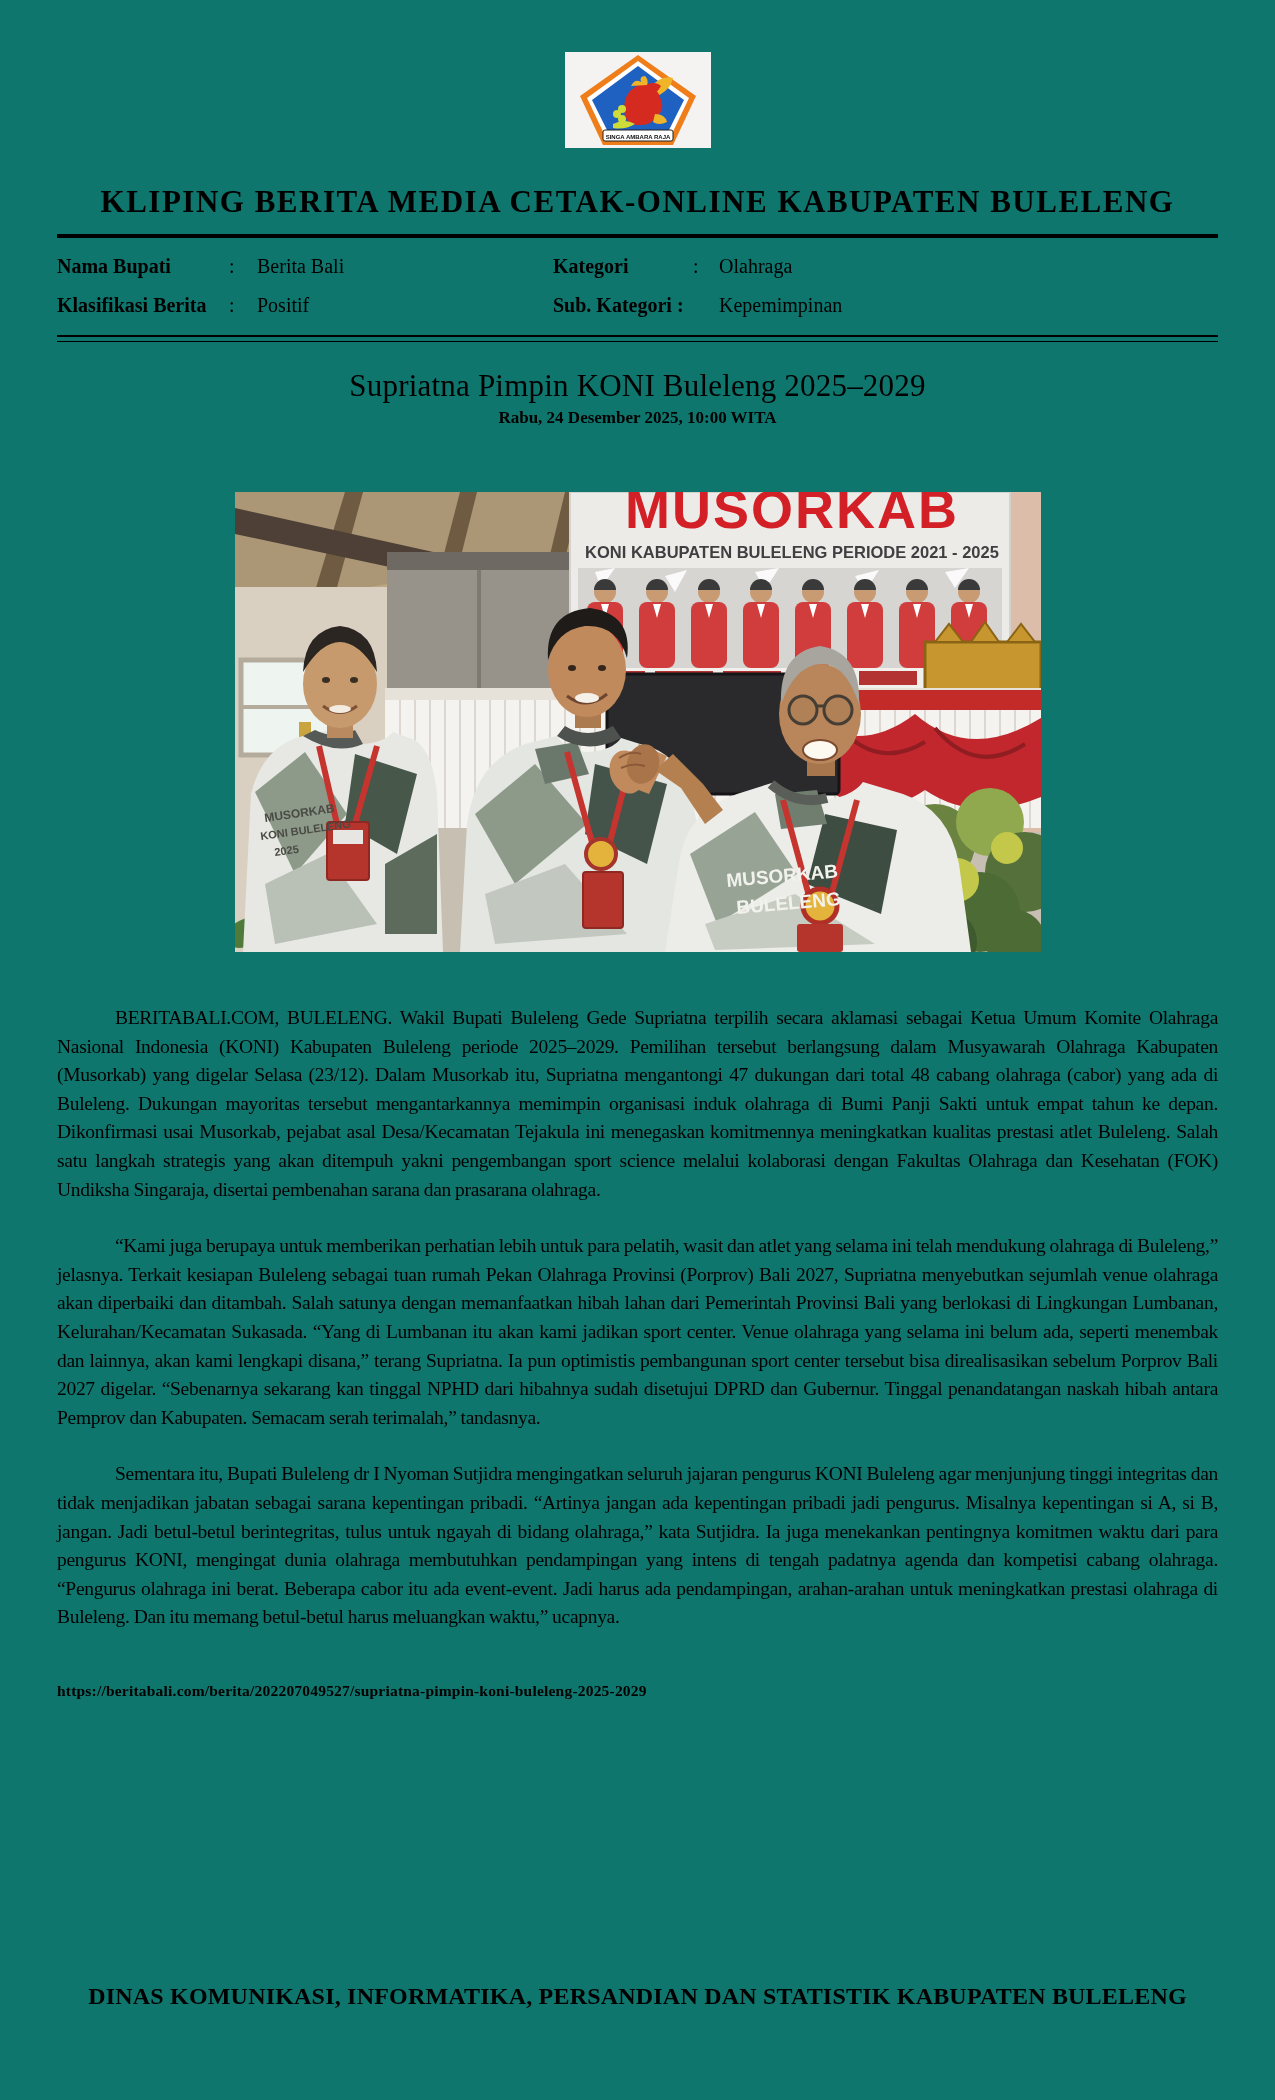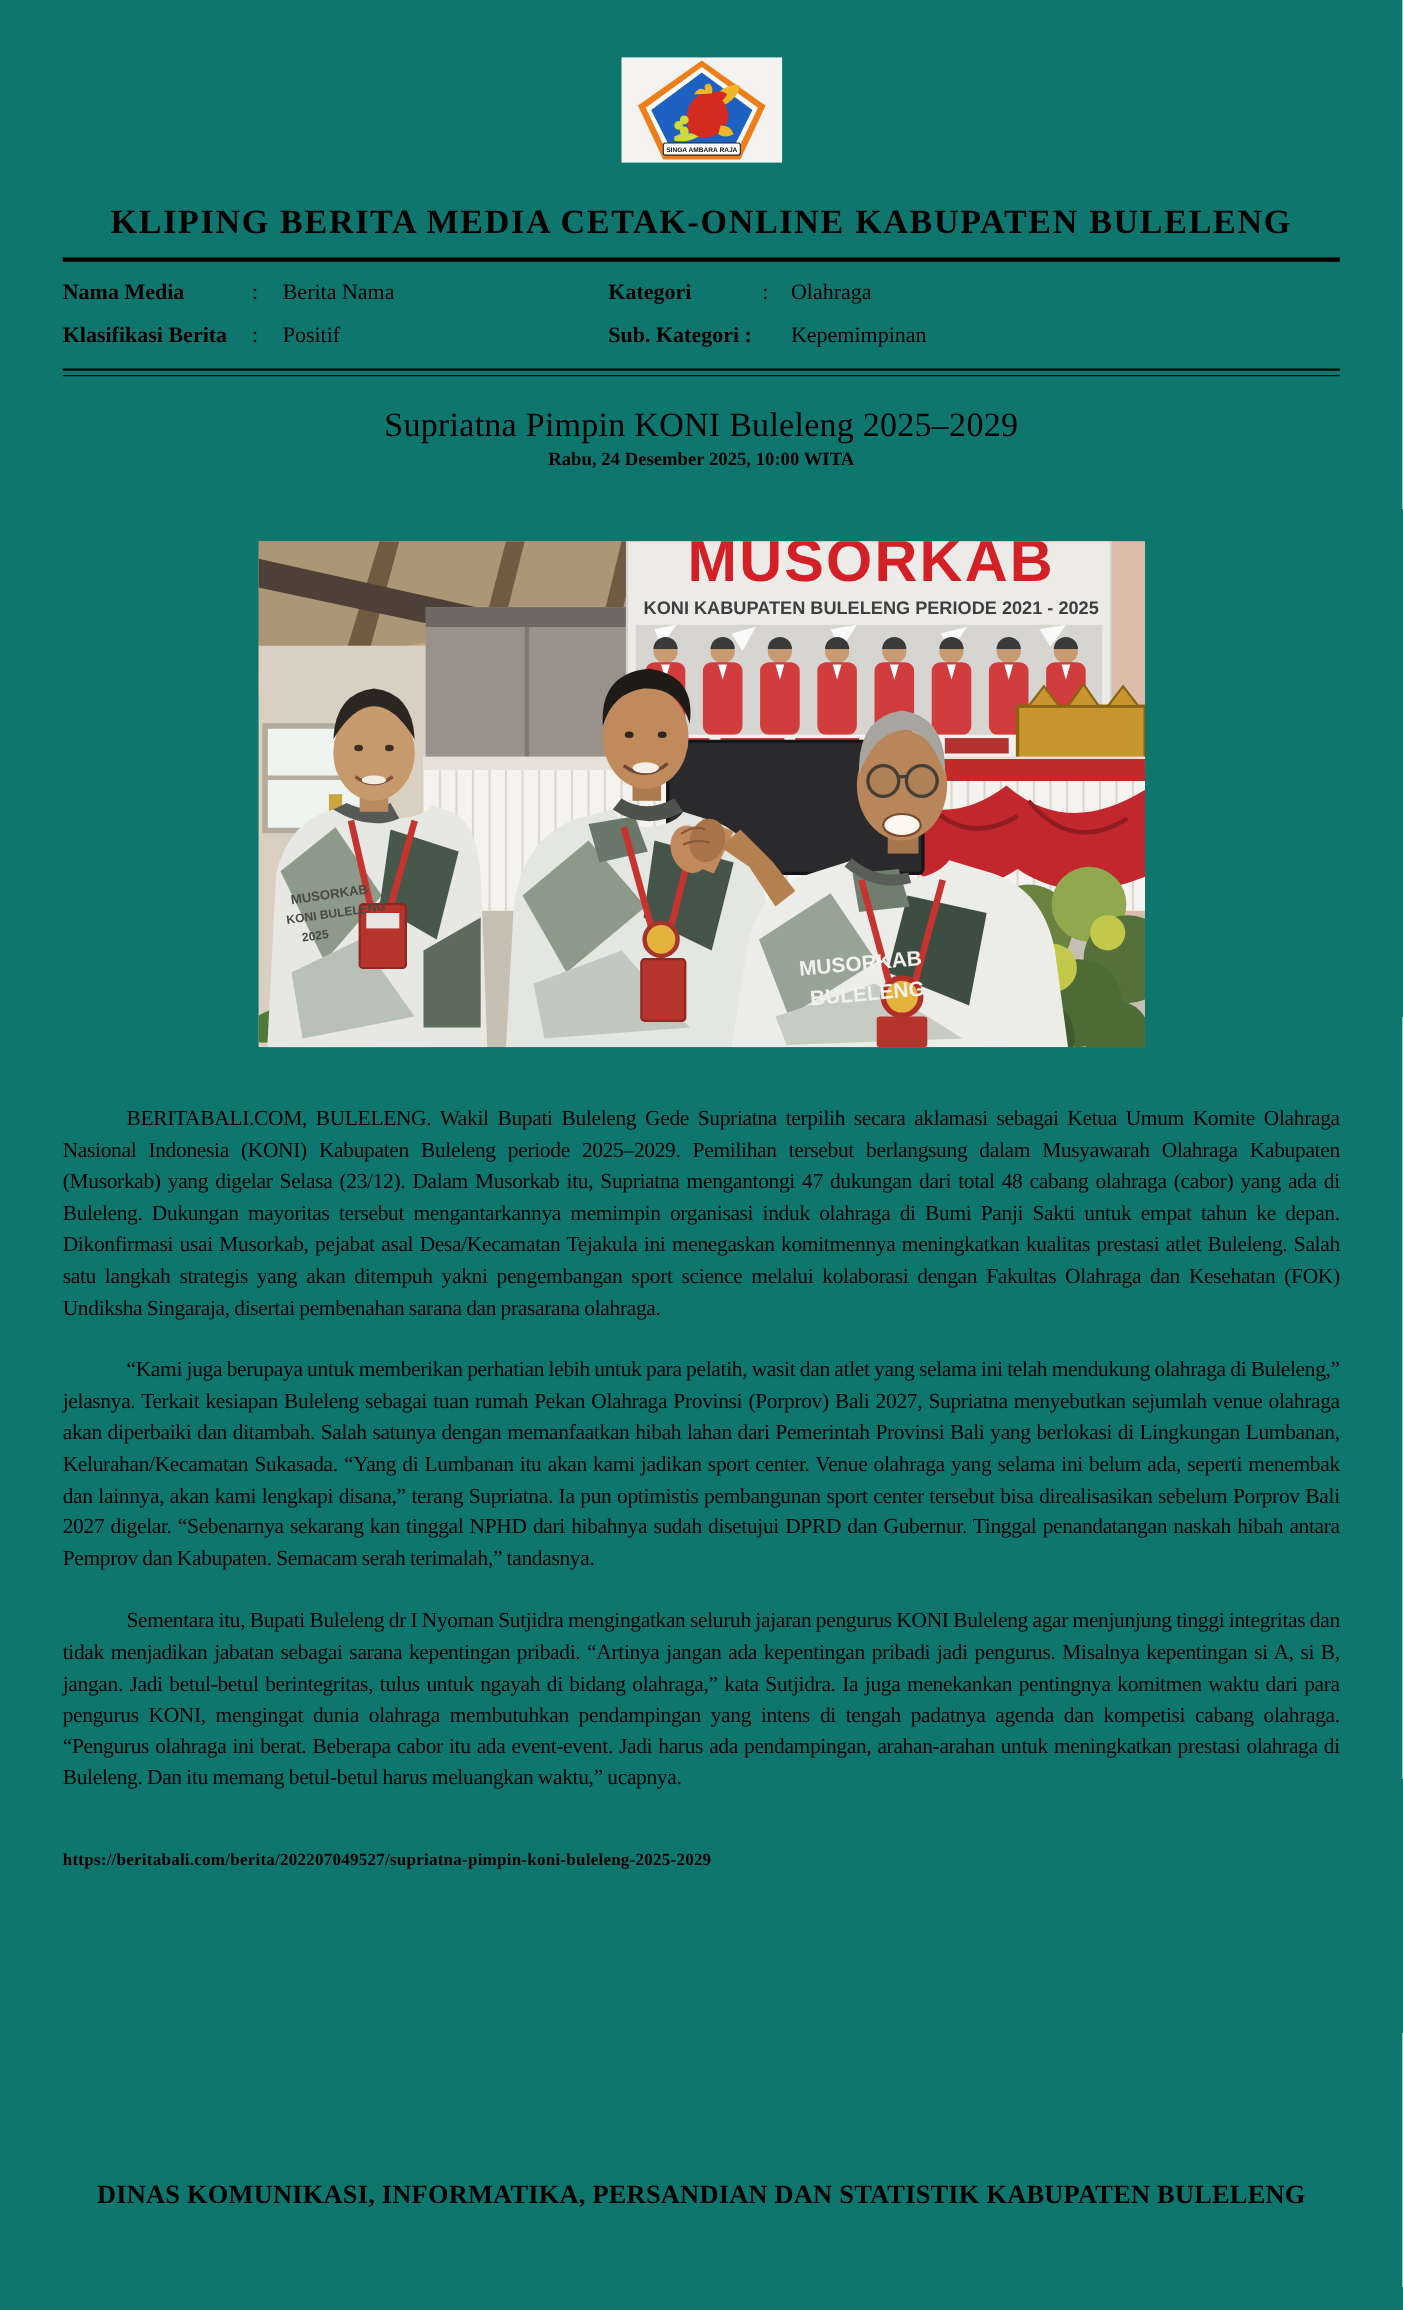--- a/index.html
+++ b/index.html
@@ -107,23 +107,23 @@
     </svg>
   </div>
 
   <div class="content">
 
     <h1 class="header-title">KLIPING BERITA MEDIA CETAK-ONLINE KABUPATEN BULELENG</h1>
 
     <div class="rule-thick"></div>
 
     <div class="meta-table">
-      <div class="cell meta-label">Nama Media</div>
+      <div class="cell meta-label">Nama Bupati</div>
       <div class="cell meta-colon">:</div>
-      <div class="cell meta-value">Berita Nama</div>
+      <div class="cell meta-value">Berita Bali</div>
       <div class="cell meta-label">Kategori</div>
       <div class="cell meta-colon">:</div>
       <div class="cell meta-value">Olahraga</div>
 
       <div class="cell meta-label">Klasifikasi Berita</div>
       <div class="cell meta-colon">:</div>
       <div class="cell meta-value">Positif</div>
       <div class="cell meta-label">Sub. Kategori :</div>
       <div class="cell meta-colon"></div>
       <div class="cell meta-value">Kepemimpinan</div>

